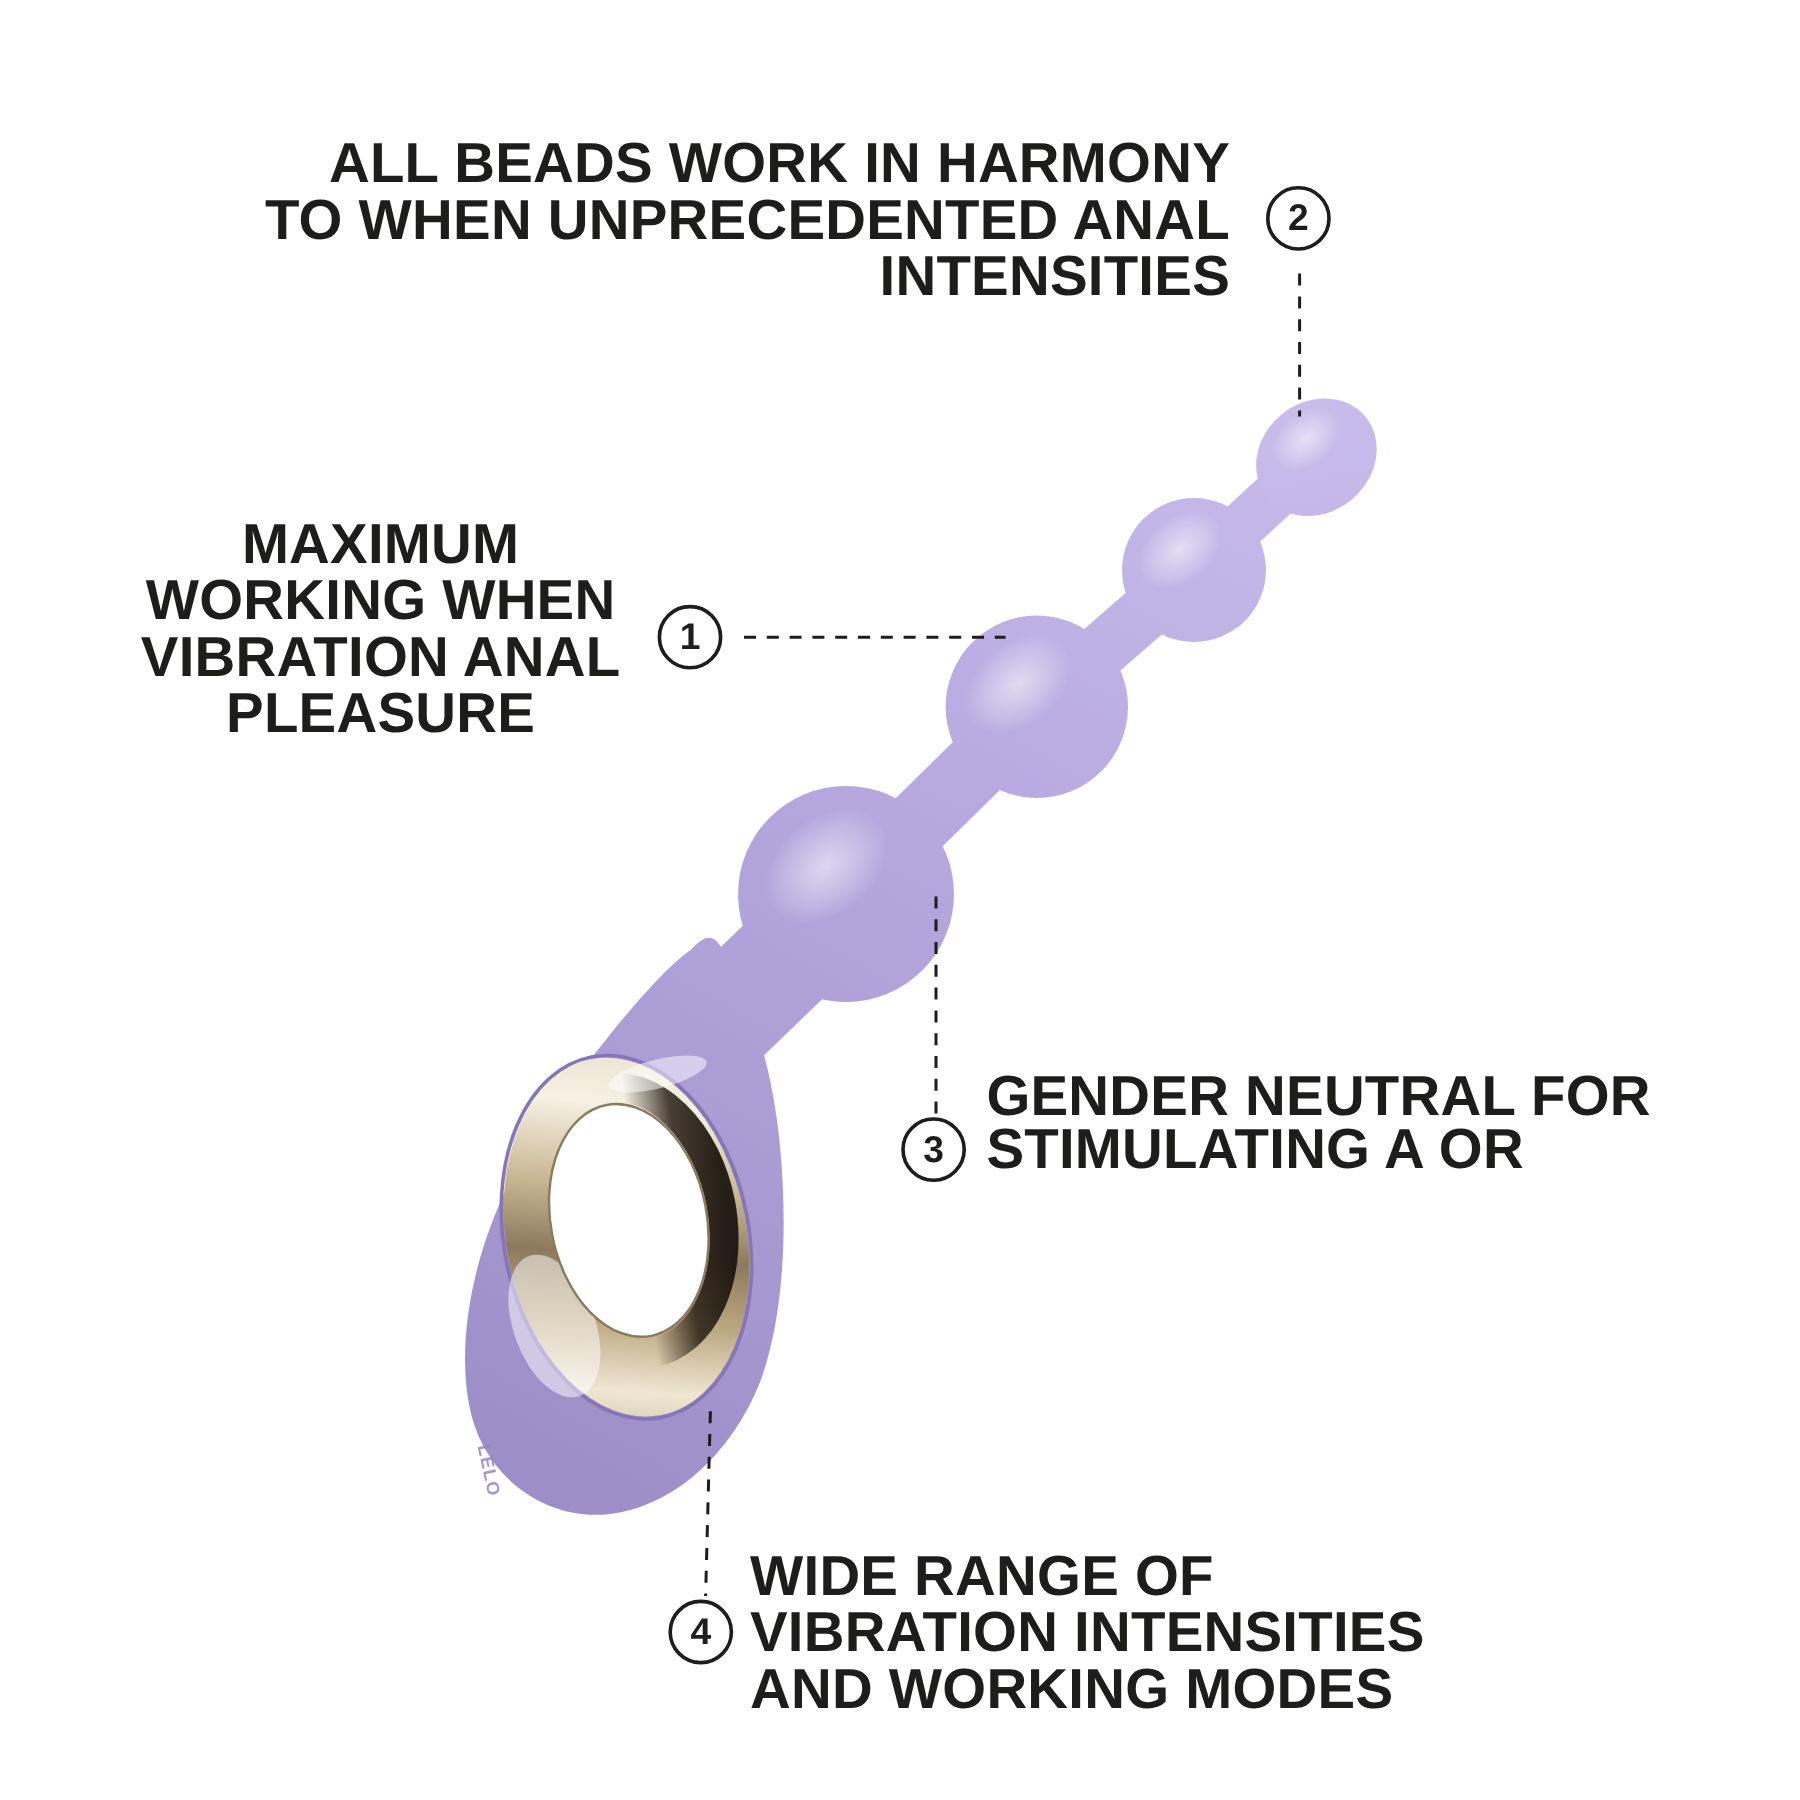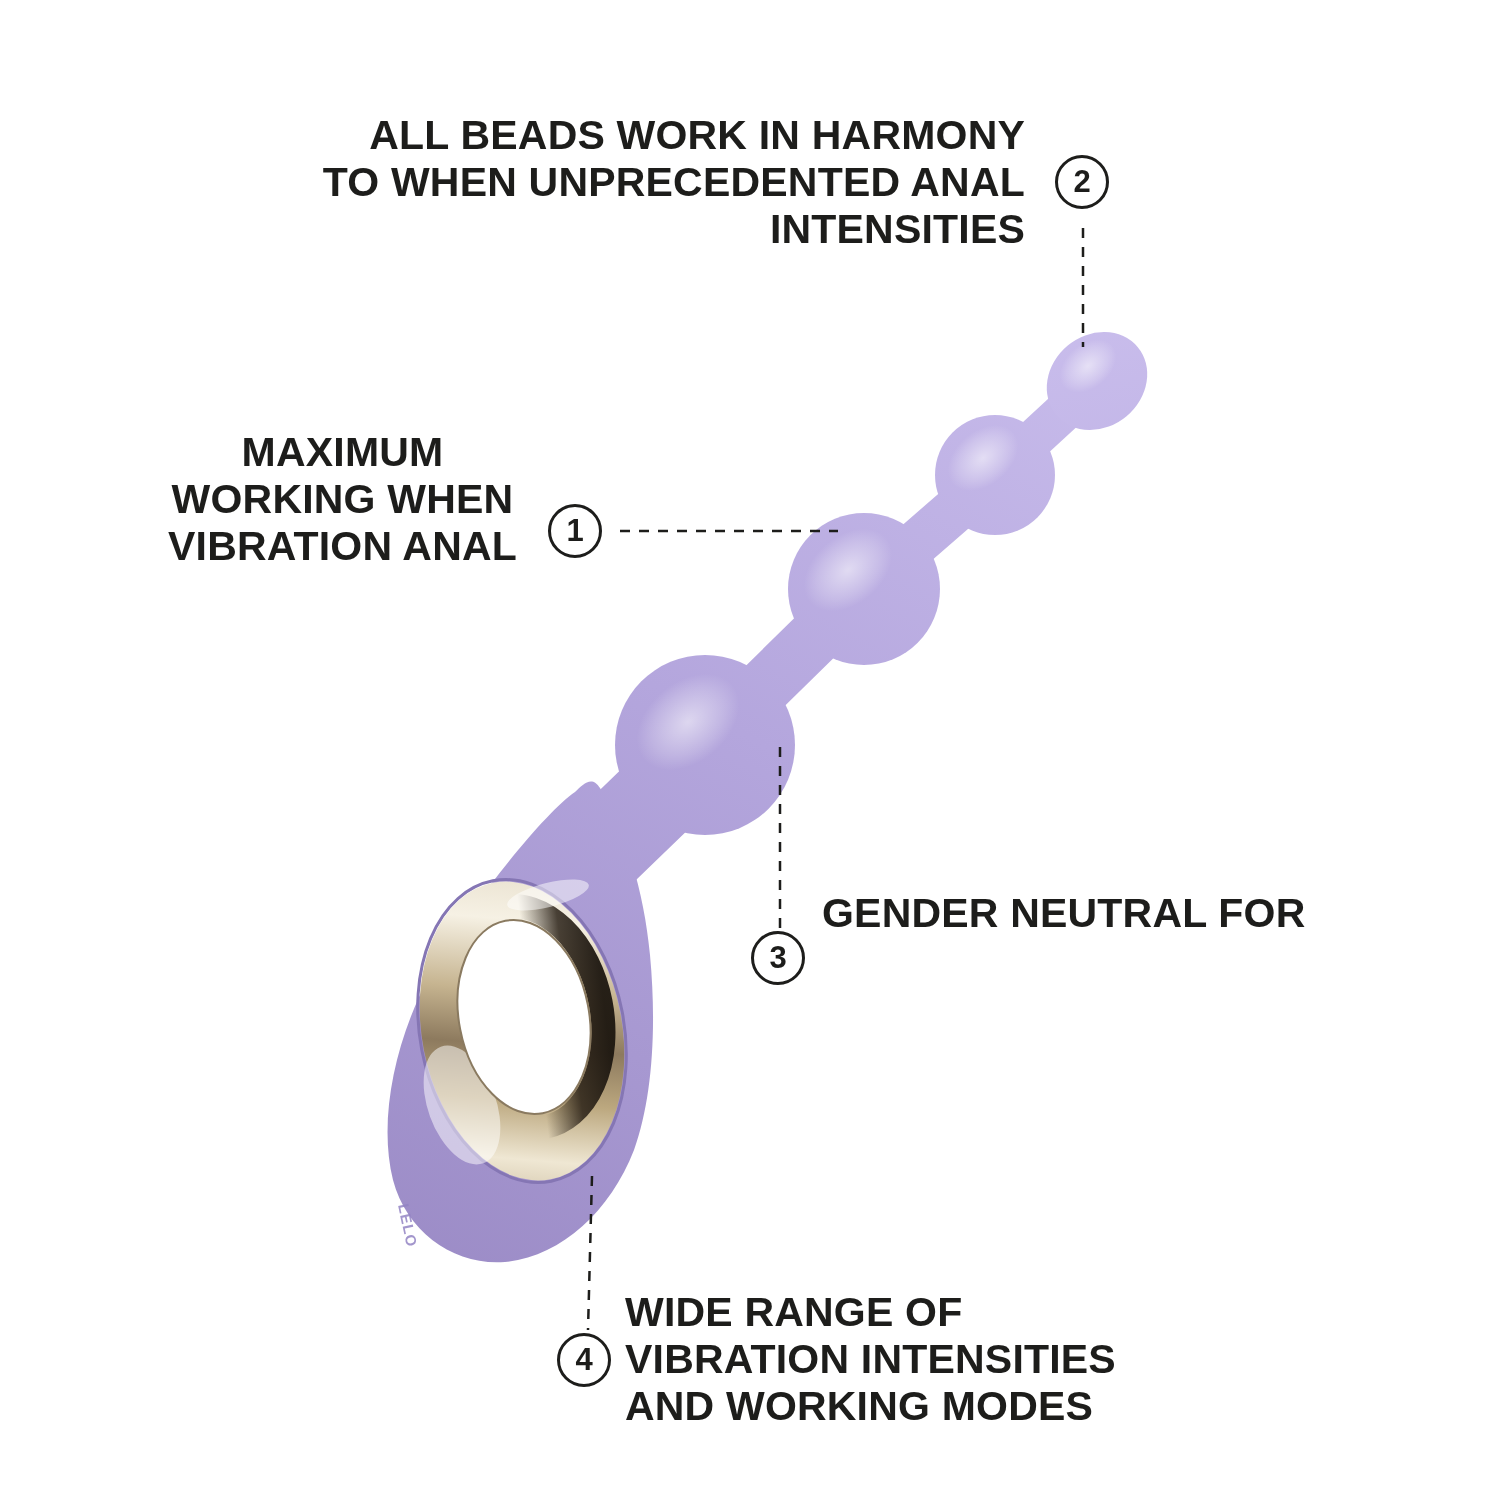--- a/index.html
+++ b/index.html
@@ -2,21 +2,21 @@
 <html><head>
 <meta charset="utf-8">
 <style>
   html,body{margin:0;padding:0;background:#ffffff;}
   .canvas{
     position:relative;width:1500px;height:1500px;background:#ffffff;overflow:hidden;
     font-family:"Liberation Sans", sans-serif;
   }
   .product-svg{position:absolute;left:0;top:0;width:1500px;height:1500px;}
   .callout{
-    position:absolute;color:#1d1d1b;font-weight:bold;font-size:41px;line-height:47px;
+    position:absolute;color:#1d1d1b;font-weight:bold;font-size:47px;line-height:47px;
     letter-spacing:0.2px;
   }
   .callout .line{white-space:nowrap;}
   .align-right{text-align:right;}
   .align-left{text-align:left;}
   .lh44{line-height:44px;}
   .num-circle{
     position:absolute;width:54px;height:54px;box-sizing:border-box;
     border:3px solid #1d1d1b;border-radius:50%;
     display:flex;align-items:center;justify-content:center;
@@ -117,27 +117,29 @@
     <div class="line">INTENSITIES</div>
   </div>
   <div class="num-circle" style="left:1055px; top:155px;">
     <span>2</span>
   </div>
 
   <div class="callout align-right" style="top:429px; right:983px;text-align:center;">
     <div class="line">MAXIMUM</div>
     <div class="line">WORKING WHEN</div>
     <div class="line">VIBRATION ANAL</div>
+    <div class="line">PLEASURE</div>
   </div>
   <div class="num-circle" style="left:548px; top:504px;">
     <span>1</span>
   </div>
 
   <div class="callout align-left lh44" style="top:891px; left:822px;">
     <div class="line">GENDER NEUTRAL FOR</div>
+    <div class="line">STIMULATING A OR</div>
   </div>
   <div class="num-circle" style="left:751px; top:931px;">
     <span>3</span>
   </div>
 
   <div class="callout align-left" style="top:1289px; left:625px;">
     <div class="line">WIDE RANGE OF</div>
     <div class="line">VIBRATION INTENSITIES</div>
     <div class="line">AND WORKING MODES</div>
   </div>

